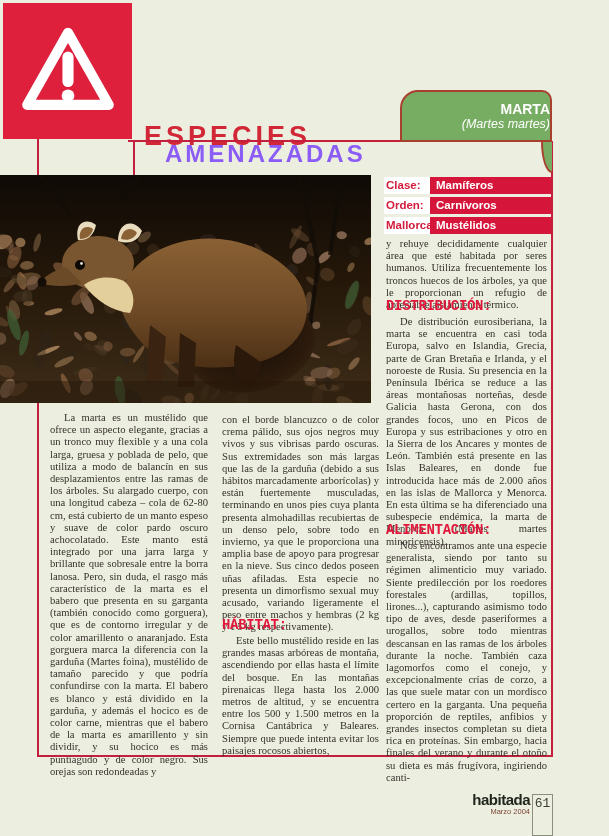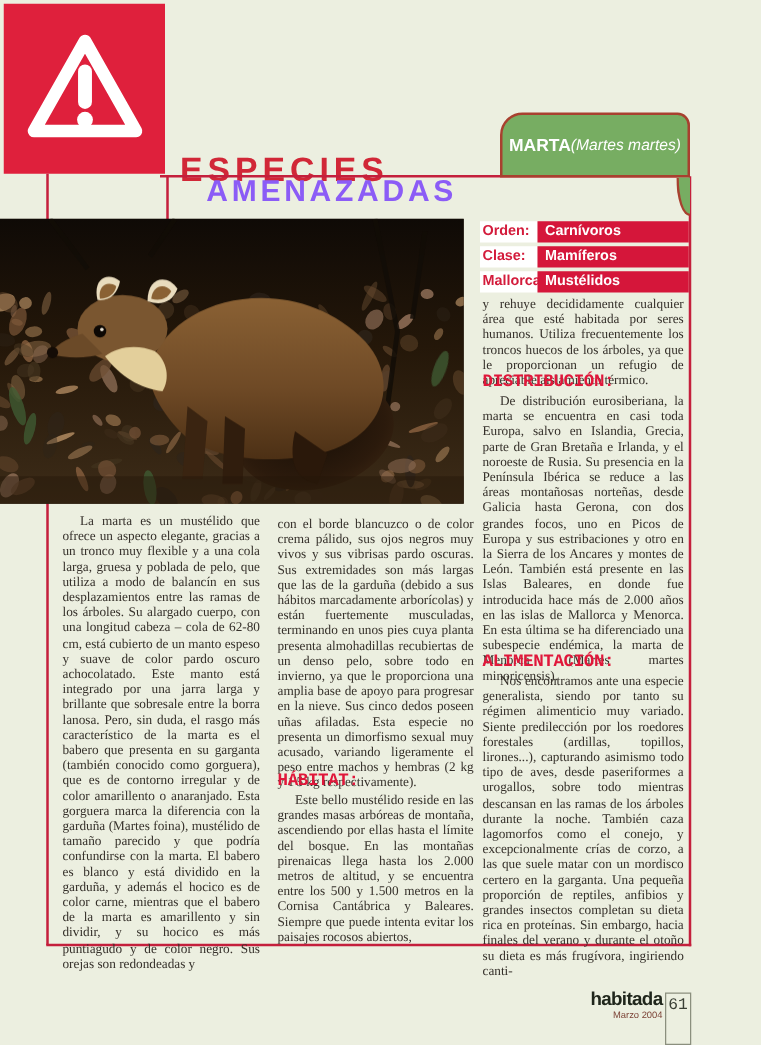--- a/index.html
+++ b/index.html
@@ -32,21 +32,21 @@
   .rule-top{left:128px;top:140px;width:424px;height:2px;}
   .rule-right{left:551px;top:141px;width:2px;height:616px;}
   .rule-bottom{left:37px;top:755px;width:516px;height:2px;}
   .rule-left{left:37px;top:139px;width:2px;height:617px;}
   .rule-stub{left:133px;top:141px;width:2px;height:35px;}
 
   .green-tab{
     left:400px;top:90px;width:152px;height:52px;box-sizing:border-box;
     background:#77ad62;border:2px solid #a8402f;
     border-radius:18px 10px 0 0;
-    display:flex;flex-direction:row;align-items:center;justify-content:center;
+    display:flex;flex-direction:column;align-items:flex-end;justify-content:center;
     color:#ffffff;text-align:center;
   }
   .green-tab .sp-name{font-family:"Liberation Sans",sans-serif;font-weight:bold;font-size:14px;line-height:16px;}
   .green-tab .sp-latin{font-family:"Liberation Sans",sans-serif;font-style:italic;font-size:12.5px;line-height:14px;}
   .green-curl{
     left:541px;top:142px;width:11px;height:31px;box-sizing:border-box;
     background:#77ad62;border-left:2px solid #a8402f;border-bottom:2px solid #a8402f;
     border-radius:0 0 0 100%;
   }
 
@@ -121,26 +121,26 @@
 <div class="abs rule rule-stub"></div>
 
 <div class="abs green-tab">
   <span class="sp-name">MARTA</span>
   <span class="sp-latin">(Martes martes)</span>
 </div>
 <div class="abs green-curl"></div>
 
 <div class="abs tax">
   <div class="tax-row">
+    <div class="tax-label">Clase:</div>
+    <div class="tax-value">Mamíferos</div>
+  </div>
+  <div class="tax-row">
     <div class="tax-label">Orden:</div>
     <div class="tax-value">Carnívoros</div>
-  </div>
-  <div class="tax-row">
-    <div class="tax-label">Clase:</div>
-    <div class="tax-value">Mamíferos</div>
   </div>
   <div class="tax-row">
     <div class="tax-label">Mallorca:</div>
     <div class="tax-value">Mustélidos</div>
   </div>
 </div>
 
 <div class="abs photo">
   <svg width="371" height="228" viewBox="0 0 371 228">
     <defs>

